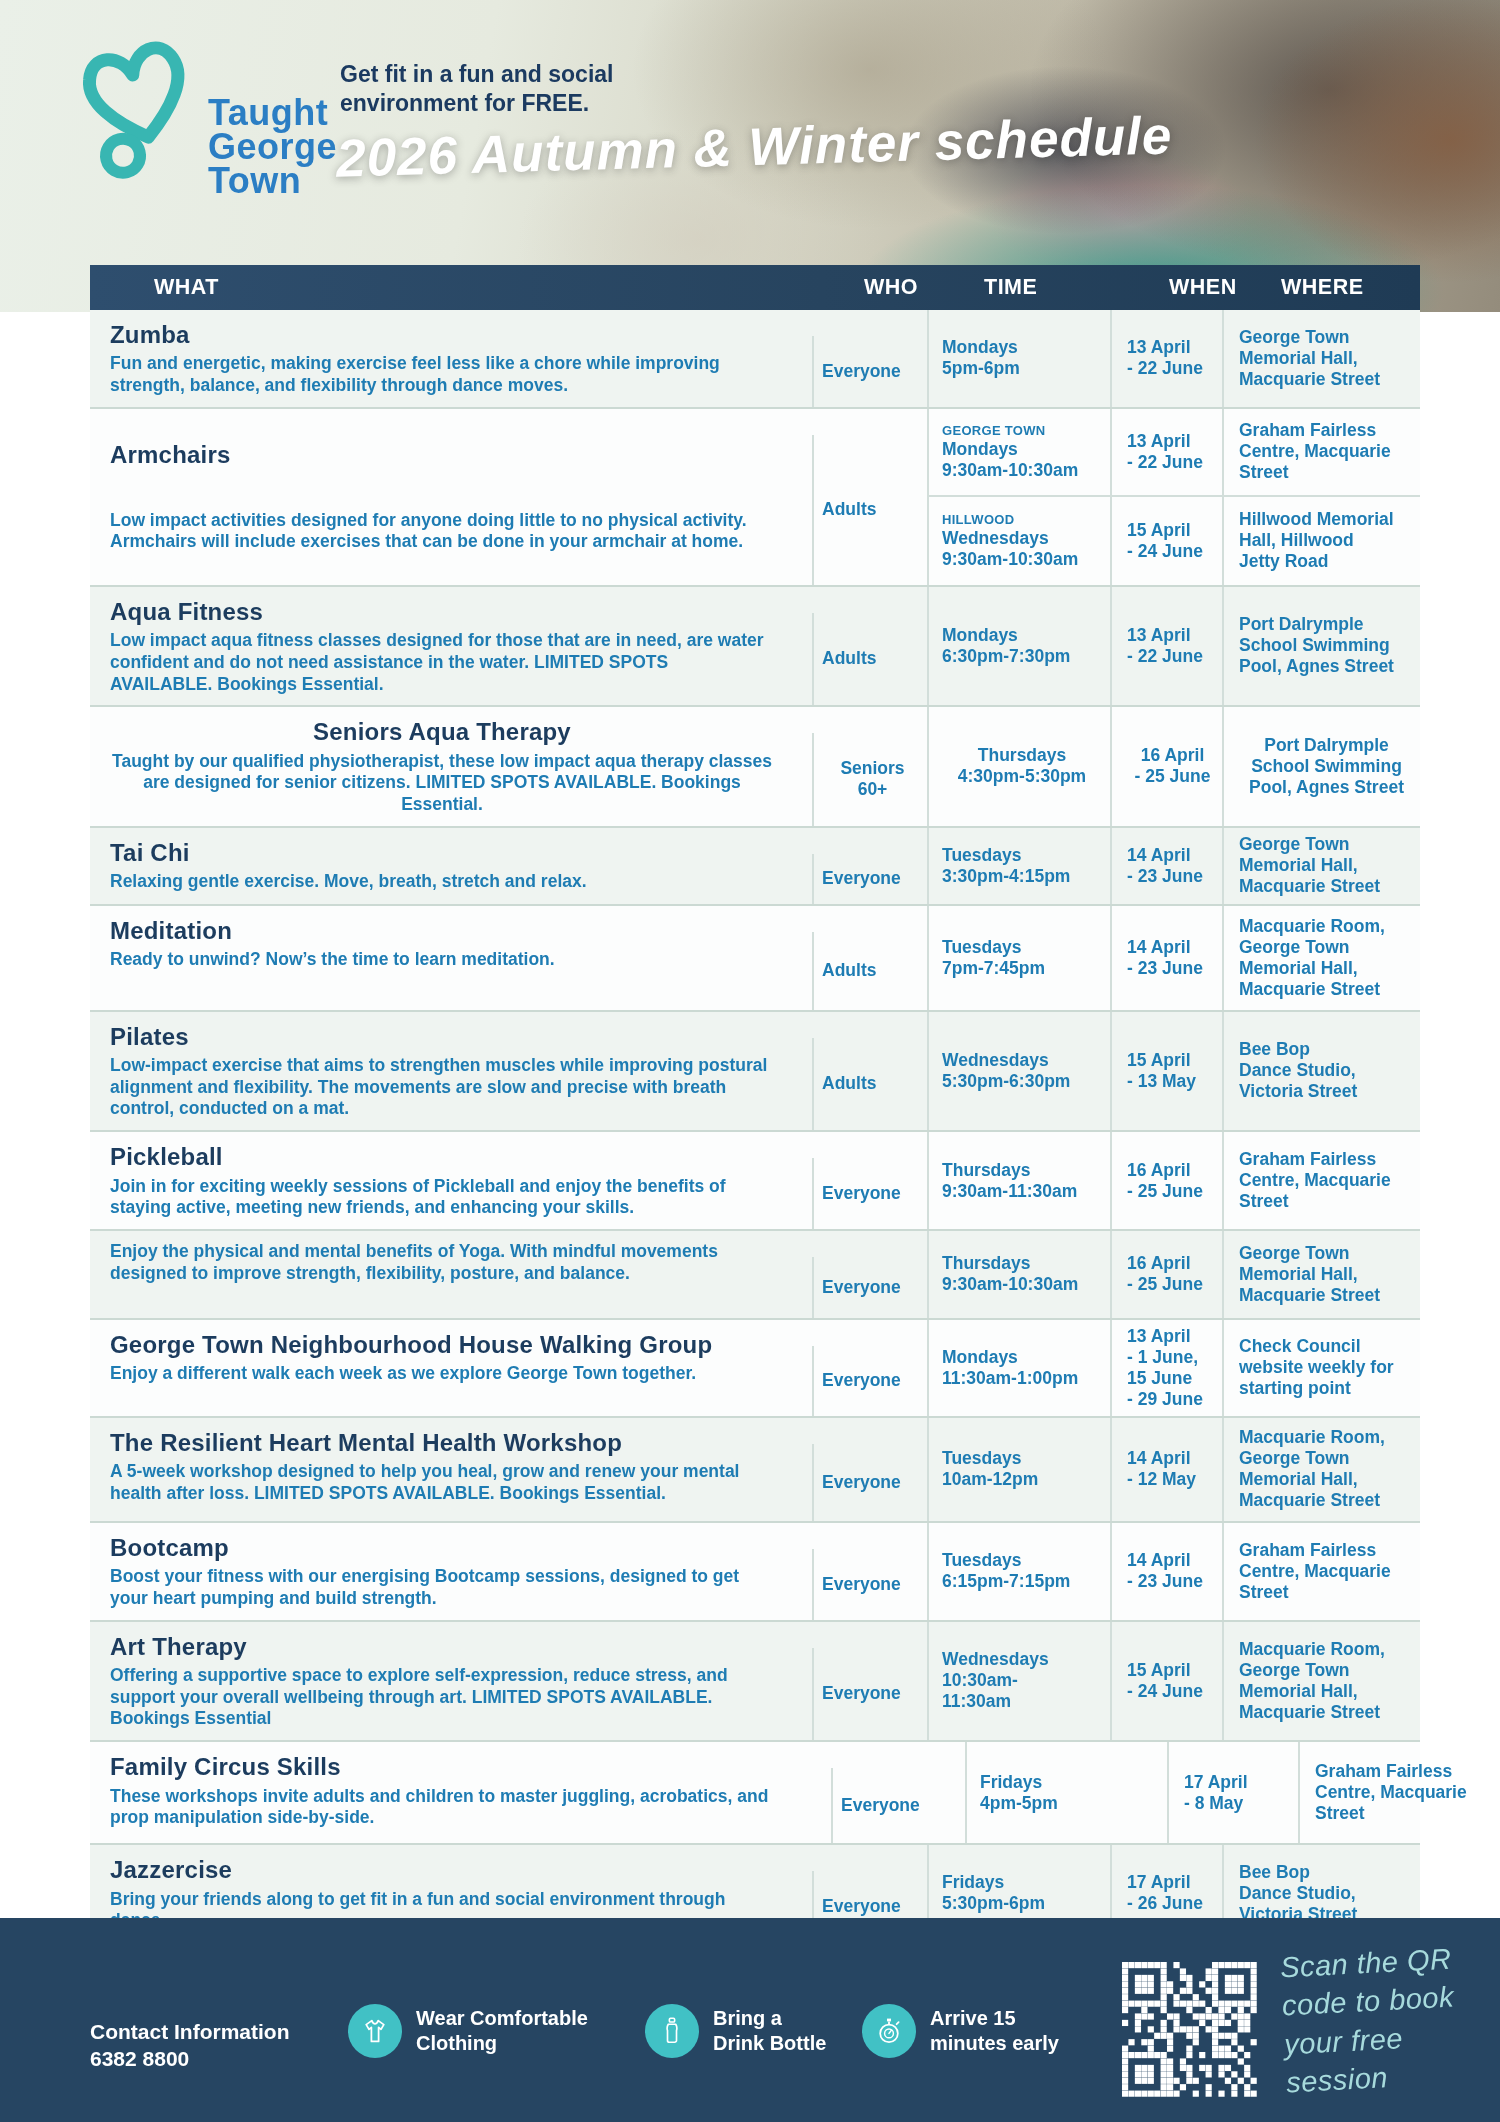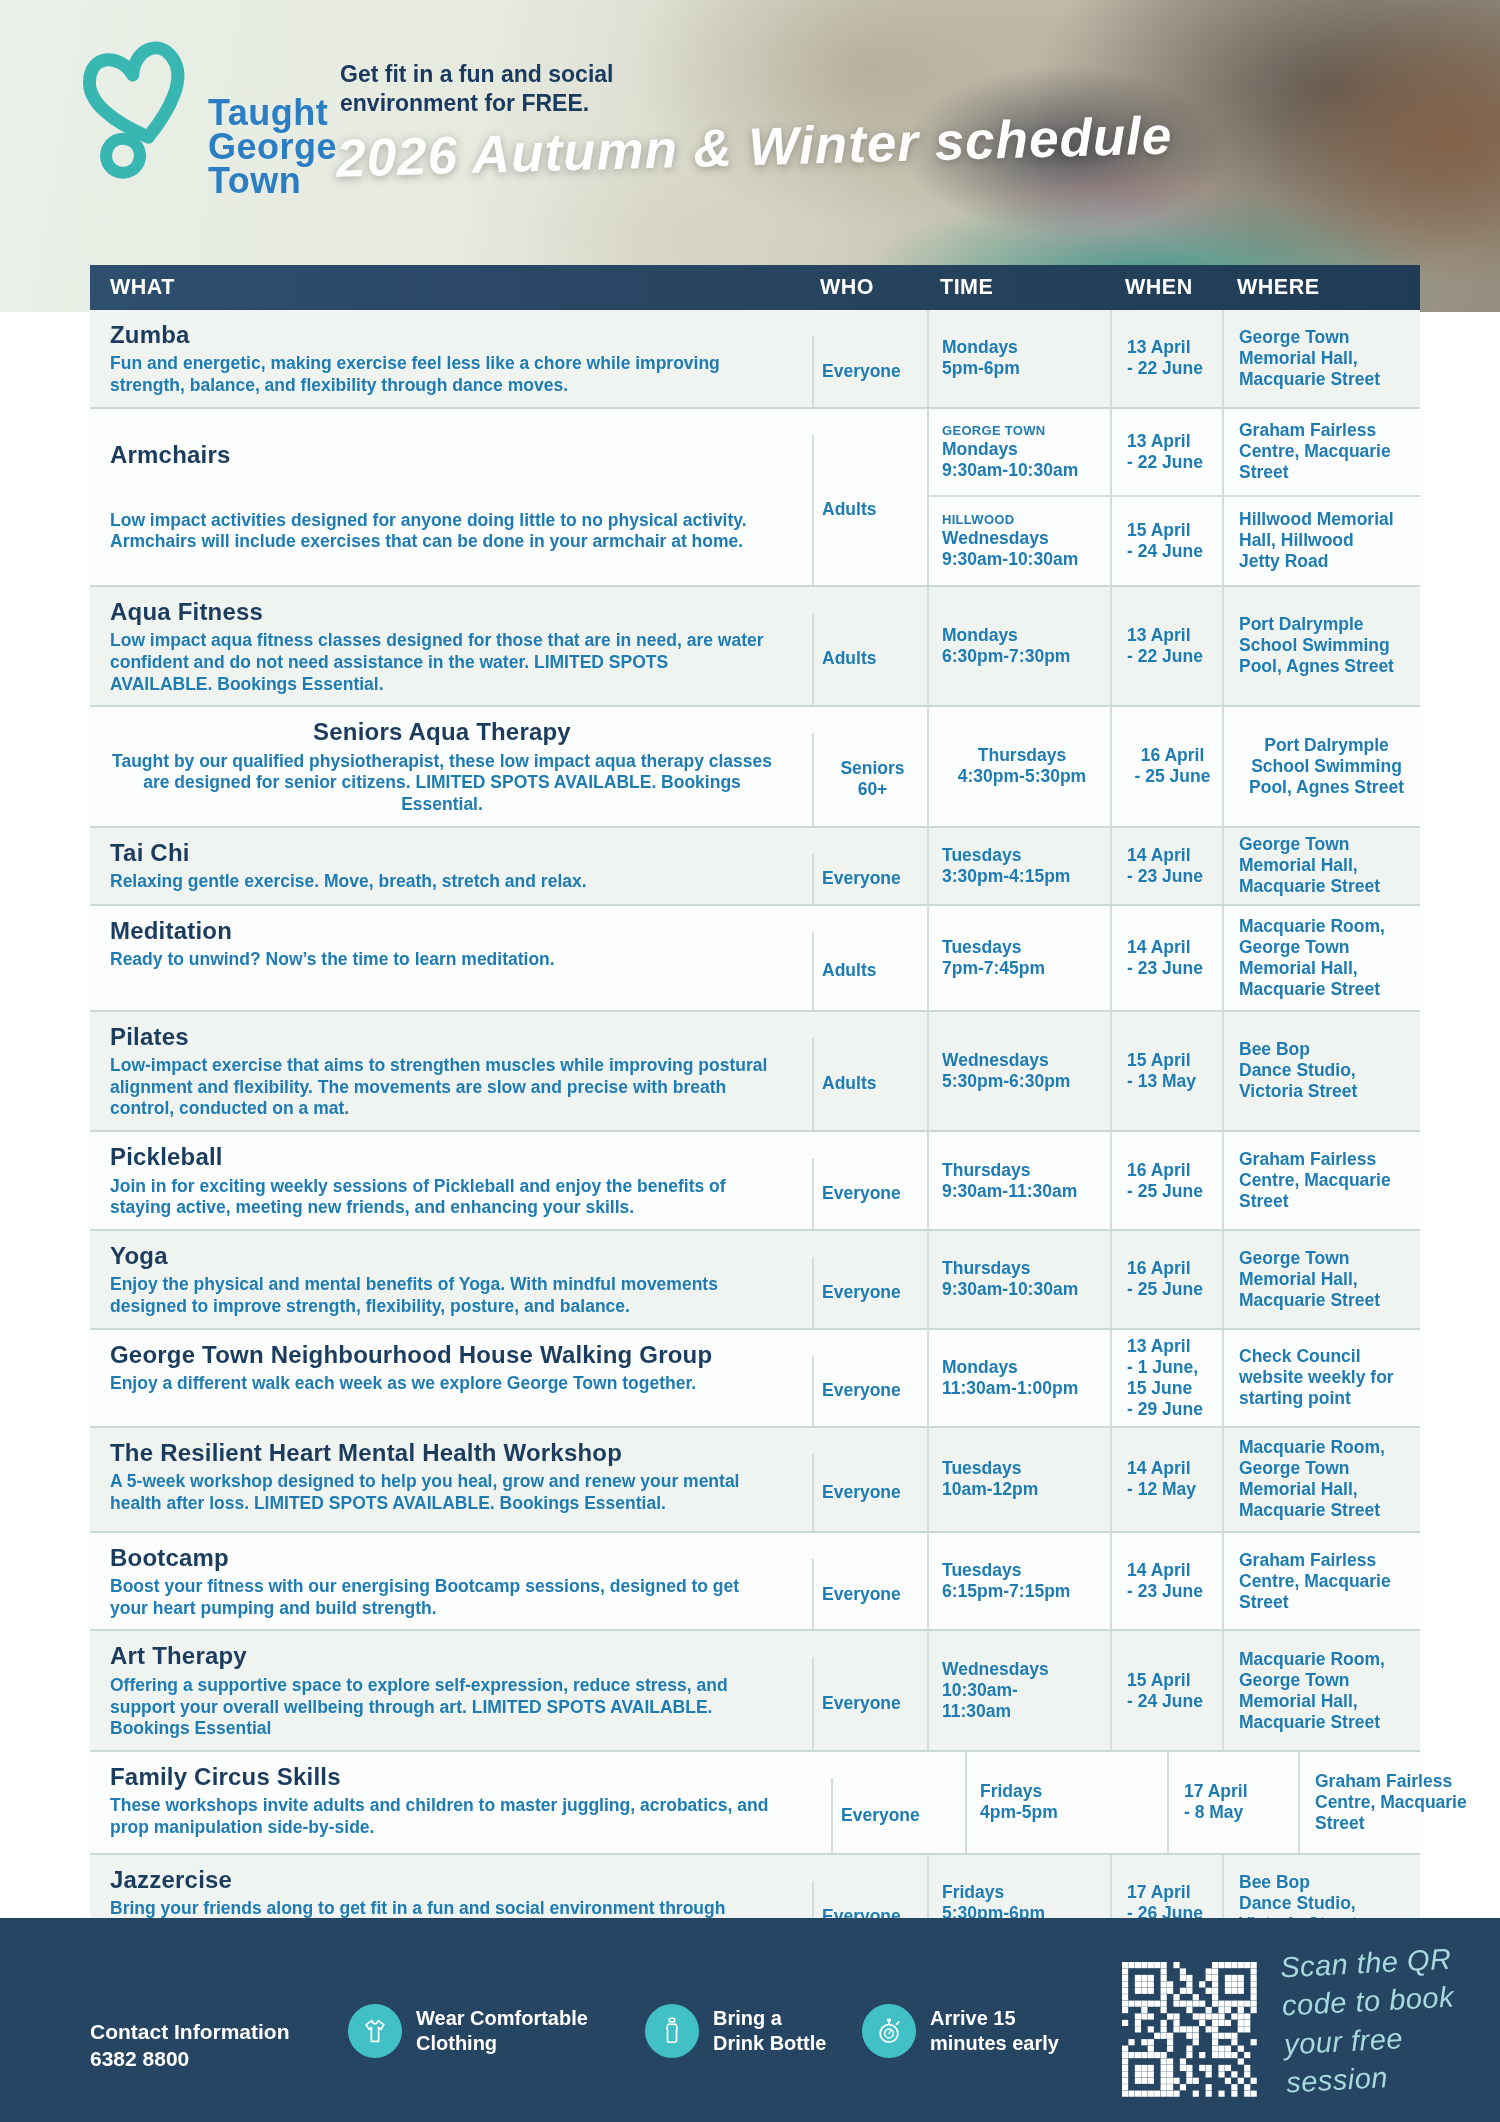--- a/index.html
+++ b/index.html
@@ -25,21 +25,21 @@
            font-size:23px;line-height:1.28;white-space:pre-line;}
   .hero-title{position:absolute;left:336px;top:116px;color:#ffffff;font-size:53px;
               font-style:italic;font-weight:bold;letter-spacing:1px;white-space:nowrap;
               transform:rotate(-1.6deg);text-shadow:0 2px 8px rgba(40,40,40,.35);}
 
   
   .thead{position:absolute;left:90px;top:265px;width:1330px;height:45px;
          background:linear-gradient(90deg,#2e4e6e 0%,#27445f 55%,#1f3b55 100%);
          display:grid;grid-template-columns:722px 115px 183px 112px 198px;align-items:center;
          color:#ffffff;font-weight:bold;font-size:21.5px;letter-spacing:.5px;}
-  .th{padding-left:15px;}
+  .th{padding-left:15px;margin-left:44px;}
   .th.what{padding-left:20px;}
   .th.who{padding-left:8px;}
   .th.time{padding-left:13px;}
 
   .tbody{position:absolute;left:90px;top:310px;width:1330px;border-bottom:6px solid #b9cec7;}
   .row{display:grid;grid-template-columns:722px 115px 183px 112px 198px;border-bottom:2px solid #cbd9d3;}
   .row:last-child{border-bottom:none;}
   .row.light{background:#eff4f1;}
   .row.white{background:#fcfdfd;}
   .cell{display:flex;flex-direction:column;justify-content:center;border-left:2px solid #d2deda;
@@ -211,21 +211,20 @@
         <div class="cell time" style="grid-area: 1 / 3;">Thursdays
 9:30am-11:30am</div>
         <div class="cell when" style="grid-area: 1 / 4;">16 April
 - 25 June</div>
         <div class="cell where" style="grid-area: 1 / 5;">Graham Fairless
 Centre, Macquarie
 Street</div>
       </div>
       <div class="row light" style="min-height: 87px;">
         <div class="cell what">
-          <div class="a-title">Yoga</div>
           <div class="a-desc">Enjoy the physical and mental benefits of Yoga. With mindful movements designed to improve strength, flexibility, posture, and balance.</div>
         </div>
         <div class="cell who" style="grid-column: 2;">Everyone</div>
         <div class="cell time" style="grid-area: 1 / 3;">Thursdays
 9:30am-10:30am</div>
         <div class="cell when" style="grid-area: 1 / 4;">16 April
 - 25 June</div>
         <div class="cell where" style="grid-area: 1 / 5;">George Town
 Memorial Hall,
 Macquarie Street</div>

